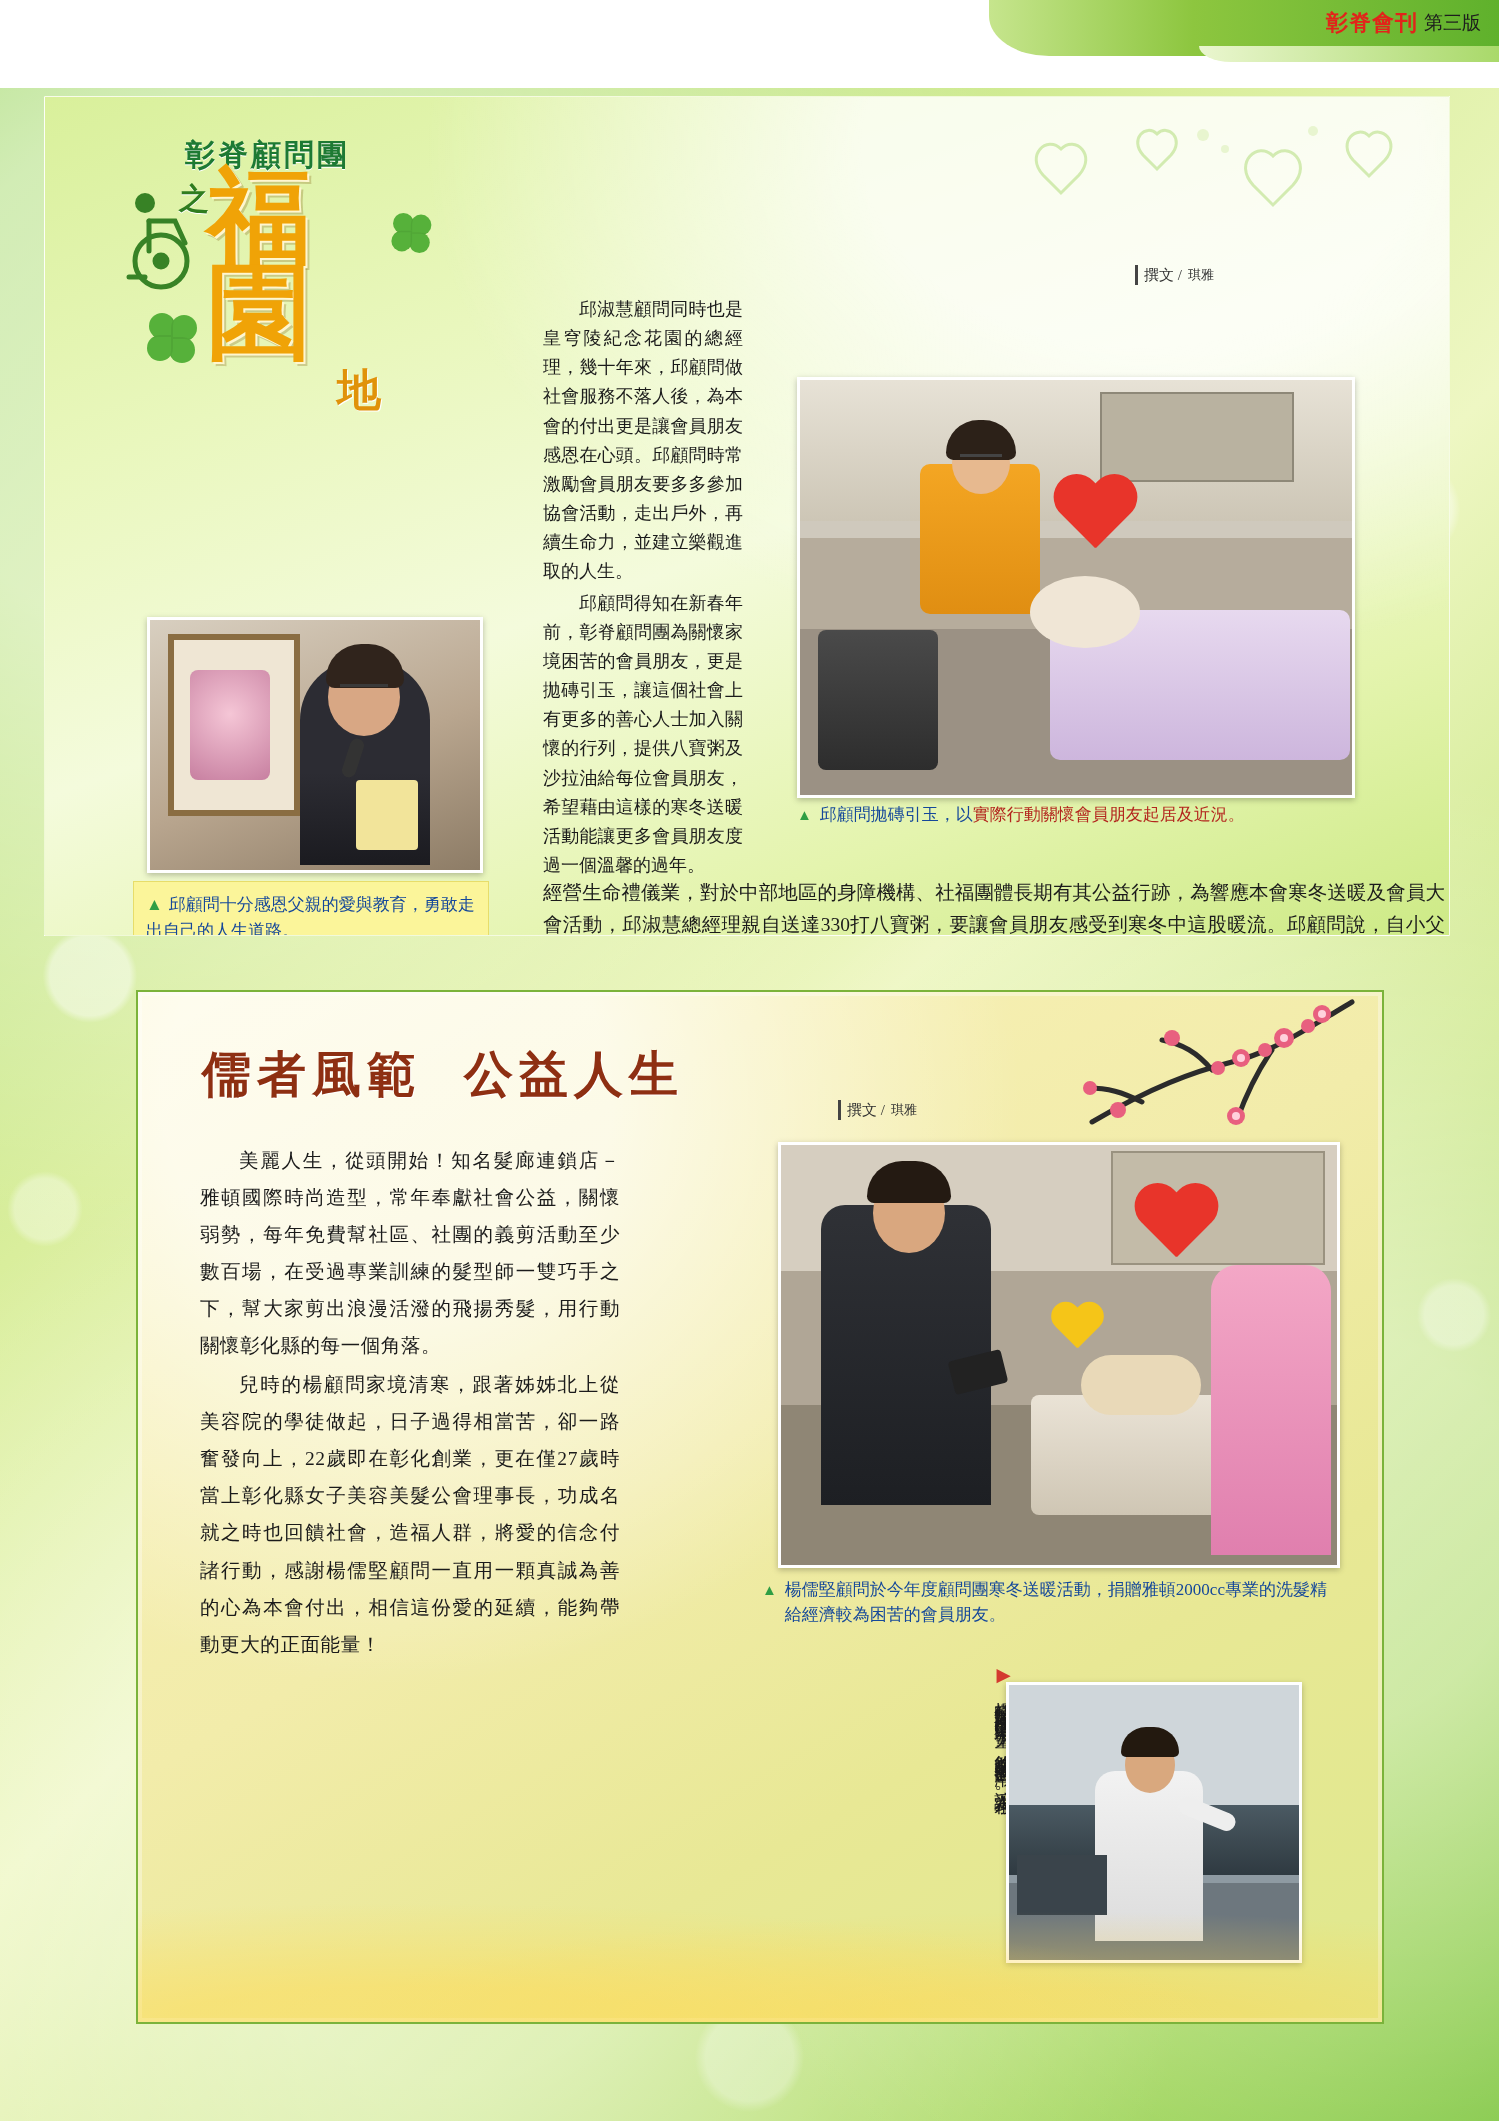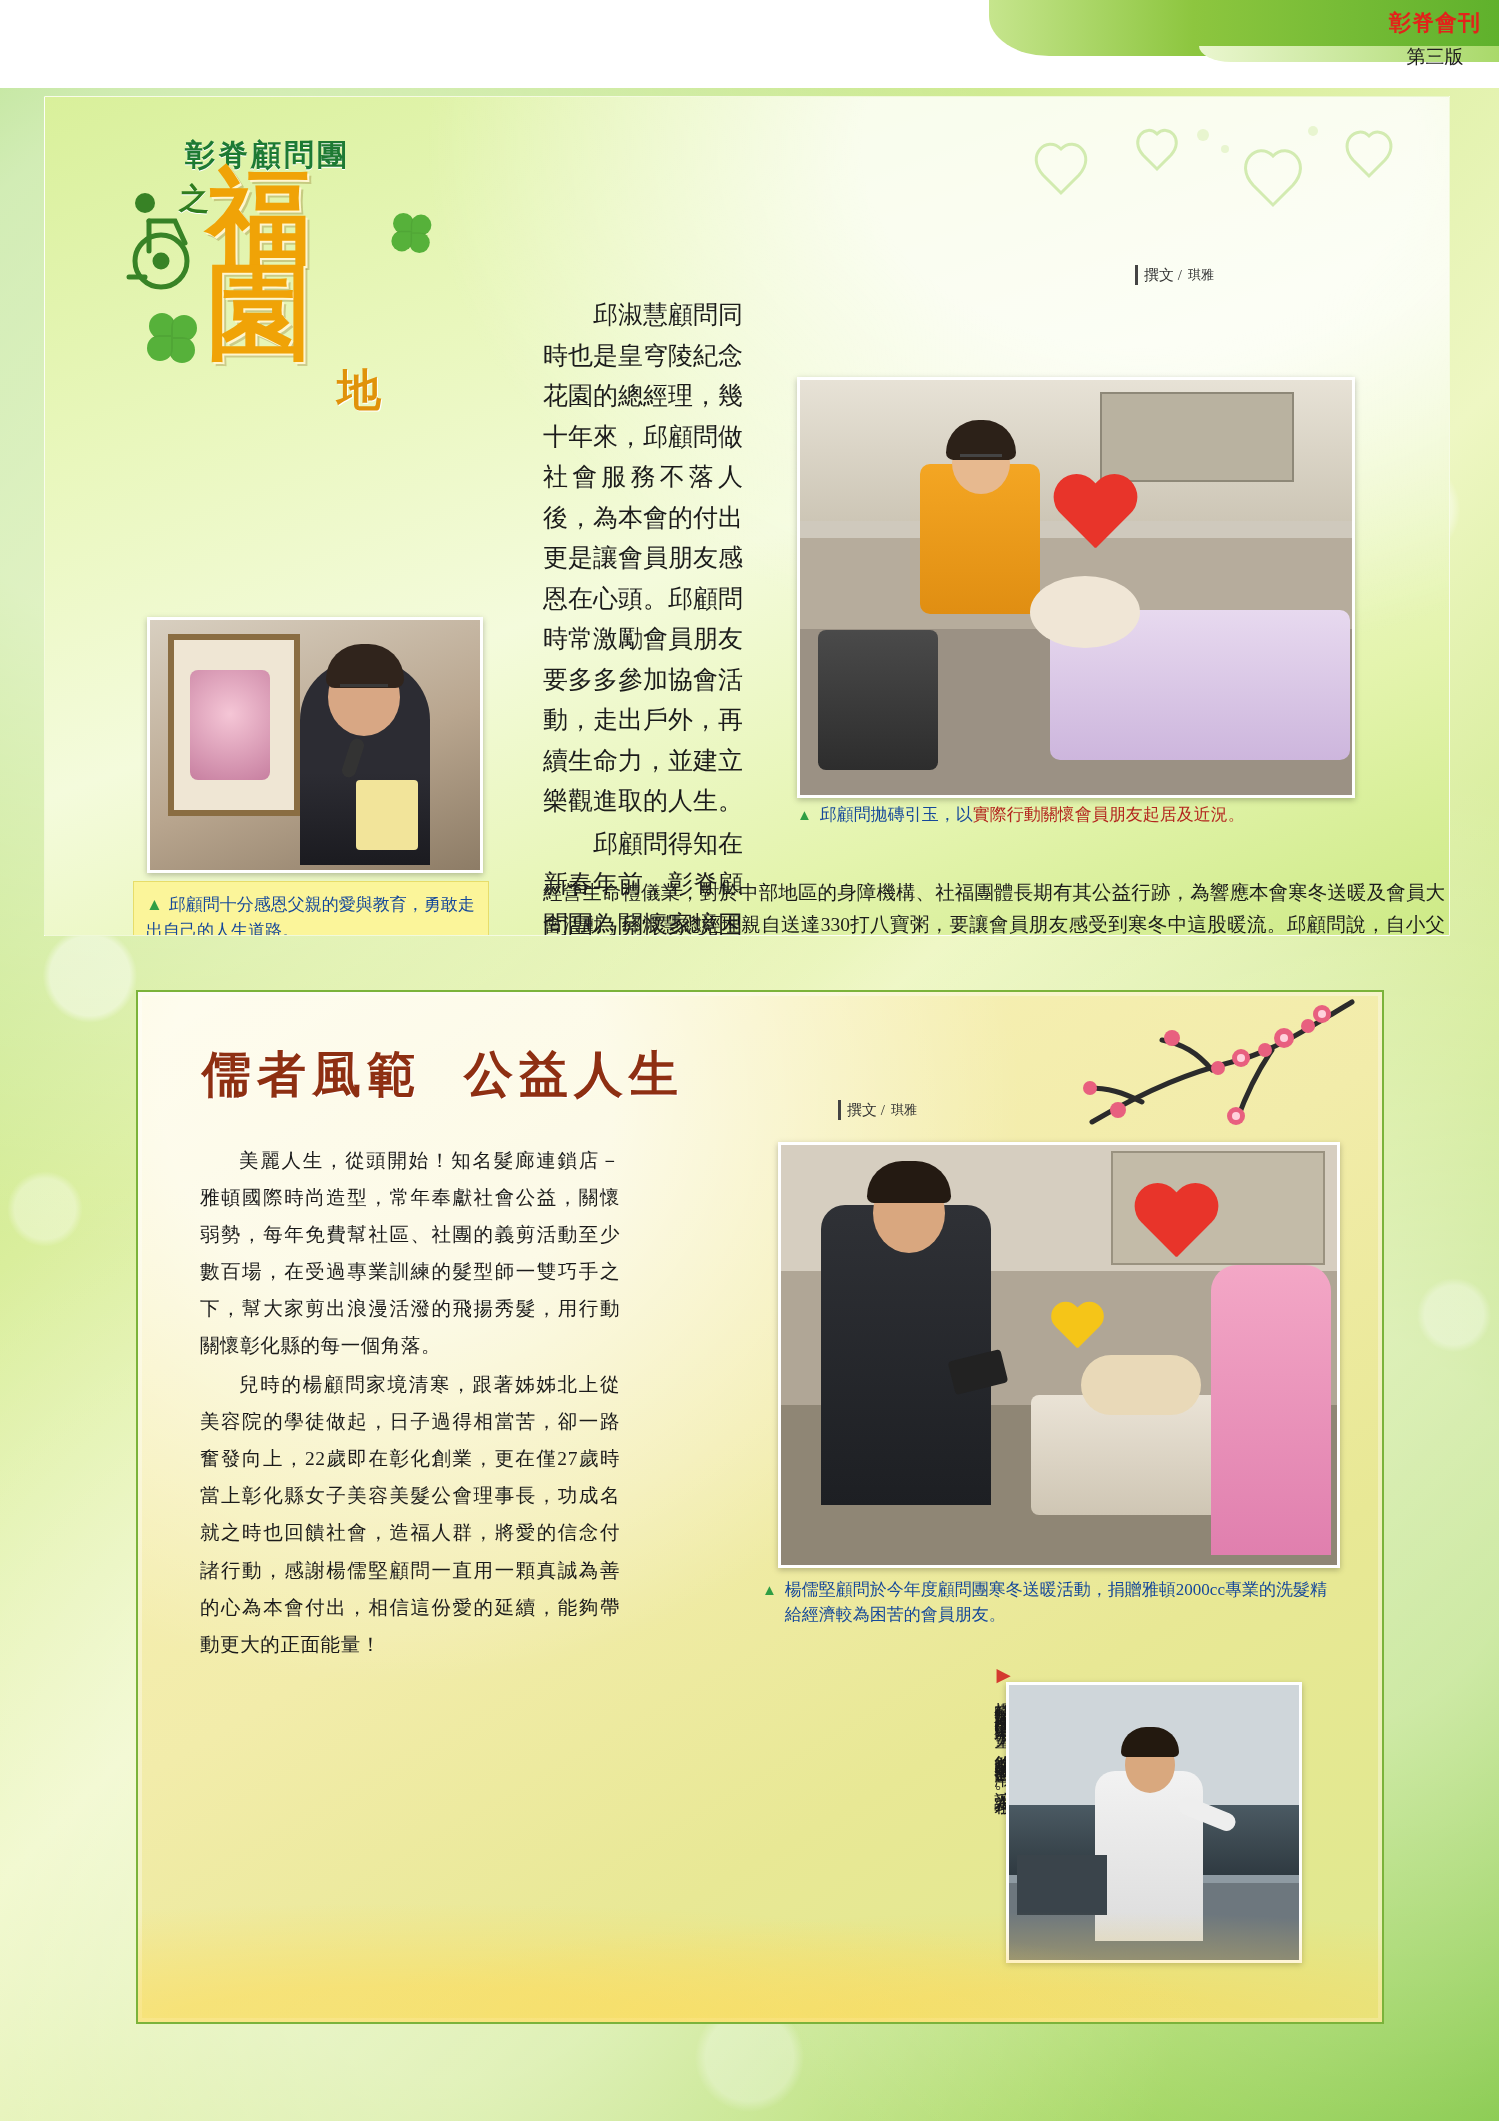--- a/index.html
+++ b/index.html
@@ -39,21 +39,20 @@
     border-bottom-left-radius:60px 40px;
   }
   .masthead .greenbar:after{
     content:"";position:absolute;right:0;top:46px;width:300px;height:16px;
     background:linear-gradient(90deg,#eaf6cf,#a9d96a);
     border-bottom-left-radius:40px 20px;
   }
   .mast-tag{
     position:absolute;right:18px;top:8px;display:flex;align-items:center;gap:6px;
     z-index:3;
-    flex-direction:column;
   }
   .mast-logo{font-size:22px;font-weight:700;letter-spacing:1px;color:#e2231a;
     font-family:"Liberation Serif","DejaVu Serif",serif;}
   .mast-edition{font-size:19px;color:#1d1d1d;font-family:"Liberation Serif",serif;}
 
   
   .under-rule{position:absolute;left:0;top:78px;width:100%;height:10px;background:#ffffff;}
 
   
   .panel-top{
@@ -104,21 +103,21 @@
     position:absolute;display:flex;align-items:center;gap:6px;font-size:15px;color:#333;
     font-family:"Liberation Serif",serif;
   }
   .byline .bar{width:3px;height:20px;background:#444;display:inline-block;}
   .byline .who{font-size:13px;}
   .byline-top{left:1090px;top:168px;}
 
   
   .col-top-text{
     position:absolute;left:498px;top:198px;width:200px;
-    font-size:25px;line-height:1.62;color:#1b1b1b;text-align:justify;
+    font-size:18px;line-height:1.62;color:#1b1b1b;text-align:justify;
     font-family:"Liberation Serif","DejaVu Serif",serif;
   }
   .col-top-text p{margin:0 0 2px 0;text-indent:2em;}
   .wide-top-text{
     position:absolute;left:498px;top:780px;width:902px;
     font-size:19.5px;line-height:1.62;color:#1b1b1b;text-align:justify;
     font-family:"Liberation Serif","DejaVu Serif",serif;
   }
   .wide-top-text p{margin:0;text-indent:0em;}
 

